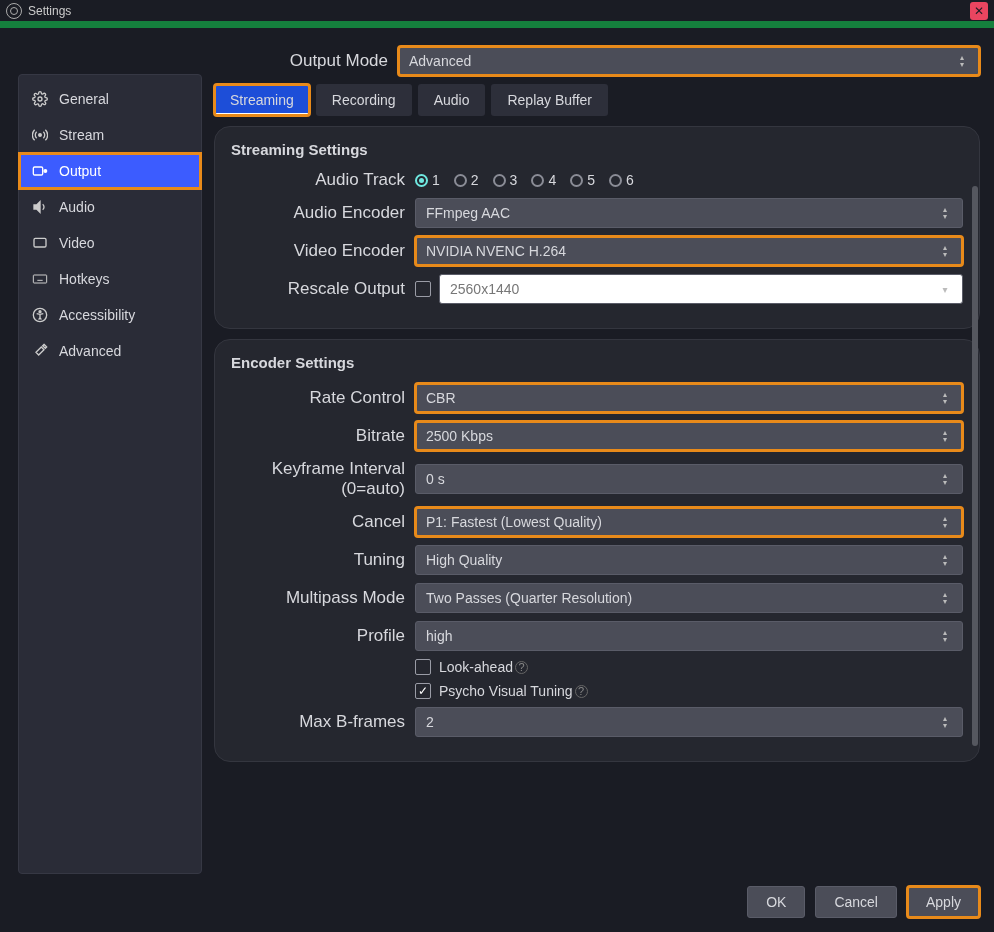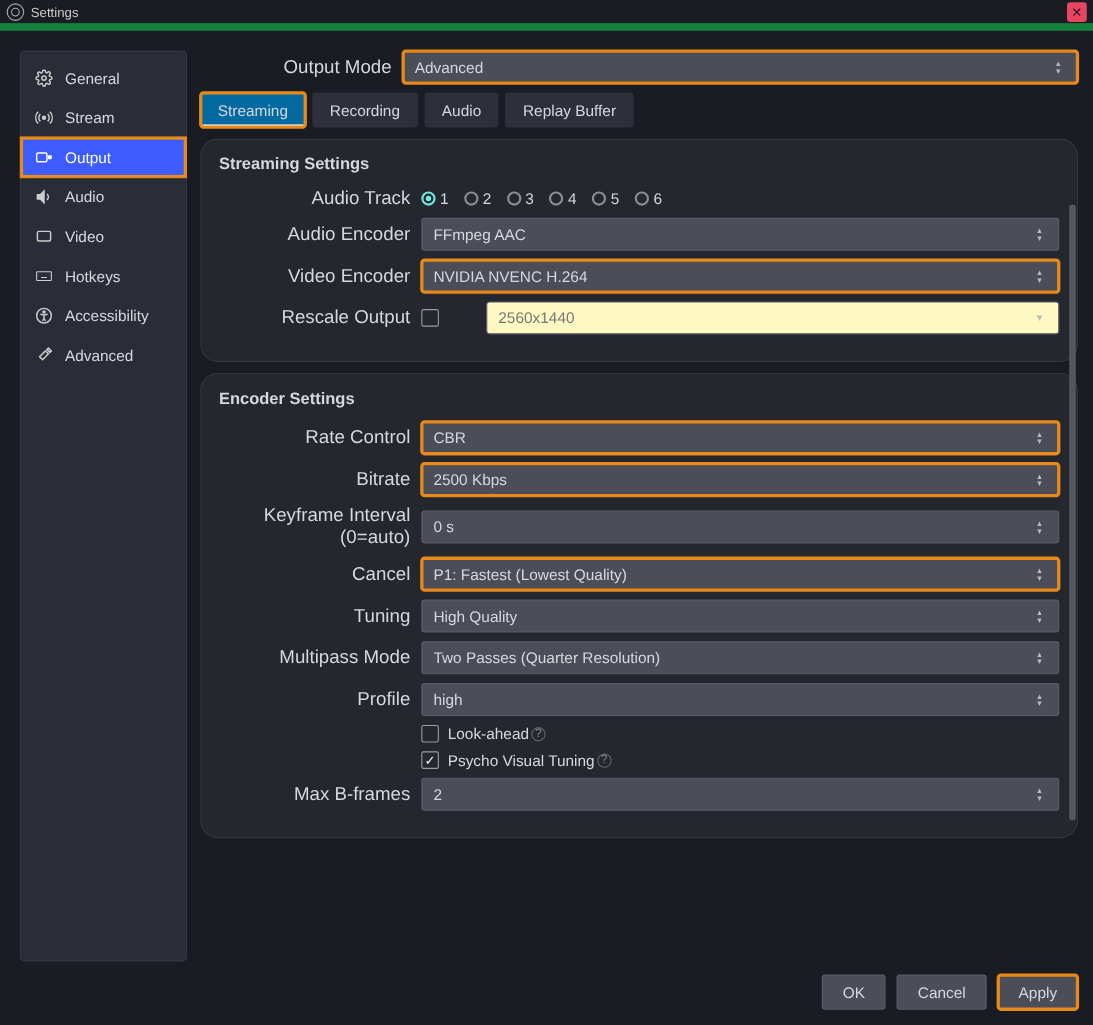--- a/index.html
+++ b/index.html
@@ -5,46 +5,46 @@
 * { box-sizing: border-box; margin: 0; padding: 0; font-family: "Segoe UI", Arial, sans-serif; }
 body { background: #1a1c24; color: #d7d8dd; width: 994px; height: 932px; overflow: hidden; font-size: 14px; }
 .titlebar { height: 28px; display: flex; align-items: center; padding: 0 6px; background: #1a1c24; border-bottom: 7px solid #15803d; }
 .titlebar .logo { width: 16px; height: 16px; border: 1.5px solid #aaa; border-radius: 50%; margin-right: 6px; position: relative; }
 .titlebar .logo::after { content:''; position:absolute; width:6px; height:6px; border:1.5px solid #aaa; border-radius:50%; left:3px; top:3px; }
 .titlebar .title { font-size: 12px; color: #ccc; }
 .titlebar .spacer { flex: 1; }
 .titlebar .close { width: 18px; height: 18px; background: #e94560; border-radius: 3px; display:flex; align-items:center; justify-content:center; font-size:12px; color:#1a1c24; cursor:pointer; }
 
 .content { display: flex; padding: 18px 14px 0 18px; height: 846px; }
-.sidebar { width: 152px; background: #2a2c37; border-radius: 4px; padding: 6px 0; margin-right: 12px; border:1px solid #363844; }
+.sidebar { width: 184px; background: #2a2c37; border-radius: 4px; padding: 6px 0; margin-right: 12px; border:1px solid #363844;margin-top:28px; }
 .sidebar-item { display: flex; align-items: center; padding: 9px 12px; cursor: pointer; font-size: 14px; }
 .sidebar-item .icon { width: 18px; height: 18px; margin-right: 10px; display:flex; align-items:center; justify-content:center; }
 .sidebar-item.active { background: #3c5cff; color: #fff; }
 .highlight { outline: 3px solid #e88a1a; outline-offset: -2px; }
 
 .main { flex: 1; display: flex; flex-direction: column; }
 .row { display: flex; align-items: center; margin-bottom: 8px; }
 .row .label { width: 184px; text-align: right; padding-right: 10px; font-size: 17px; }
 .row .ctrl { flex: 1; display:flex; align-items:center; }
 
 .select { flex:1; height: 30px; background: #4b4d58; border: 1px solid #5a5c68; border-radius: 3px; display: flex; align-items: center; padding: 0 10px; position: relative; cursor:pointer; }
 .select .txt { flex:1; }
 .select .spin { width: 14px; display:flex; flex-direction:column; align-items:center; }
 .select .spin::before { content:'▴'; font-size:8px; line-height:7px; color:#bbb; }
 .select .spin::after { content:'▾'; font-size:8px; line-height:7px; color:#bbb; }
-.select.disabled { background:#fef9c3; color:#777;margin-left:35px; }
+.select.disabled { background:#ffffff; color:#777; }
 .select.single-caret .spin::before { content:''; }
 .select.single-caret .spin::after { content:'▾'; font-size:10px; }
 
 .section { background: #25272f; border-radius: 16px; padding: 14px 16px 16px 16px; margin-bottom: 10px; border:1px solid #34363f; position:relative; }
 .section-title { font-weight: 600; margin-bottom: 12px; font-size:15px; }
 
 .tabs { display: flex; gap: 6px; margin-bottom: 10px; }
 .tab { padding: 8px 16px; background: #2d2f3a; border-radius: 3px; cursor: pointer; font-size:14px; }
-.tab.active { background: #0369a1; border-bottom: 3px solid #fff; padding-bottom:5px; }
+.tab.active { background: #1d4ed8; border-bottom: 3px solid #fff; padding-bottom:5px; }
 
 .radio-row { display:flex; gap:14px; align-items:center; }
 .radio { display:flex; align-items:center; gap:4px; cursor:pointer; }
 .radio .dot { width:13px; height:13px; border:2px solid #8aa8ff; border-radius:50%; display:inline-block; position:relative; }
 .radio.checked .dot::after { content:''; position:absolute; width:5px; height:5px; background:#6fe8e0; border-radius:50%; left:2px; top:2px; }
 .radio .dot { border-color:#6fe8e0; }
 .radio:not(.checked) .dot { border-color:#8a8c96; }
 
 .checkbox { width:16px; height:16px; border:1px solid #9a9ca6; border-radius:2px; display:inline-flex; align-items:center; justify-content:center; margin-right:8px; cursor:pointer; }
 .checkbox.checked::after { content:'✓'; font-size:12px; color:#fff; }

